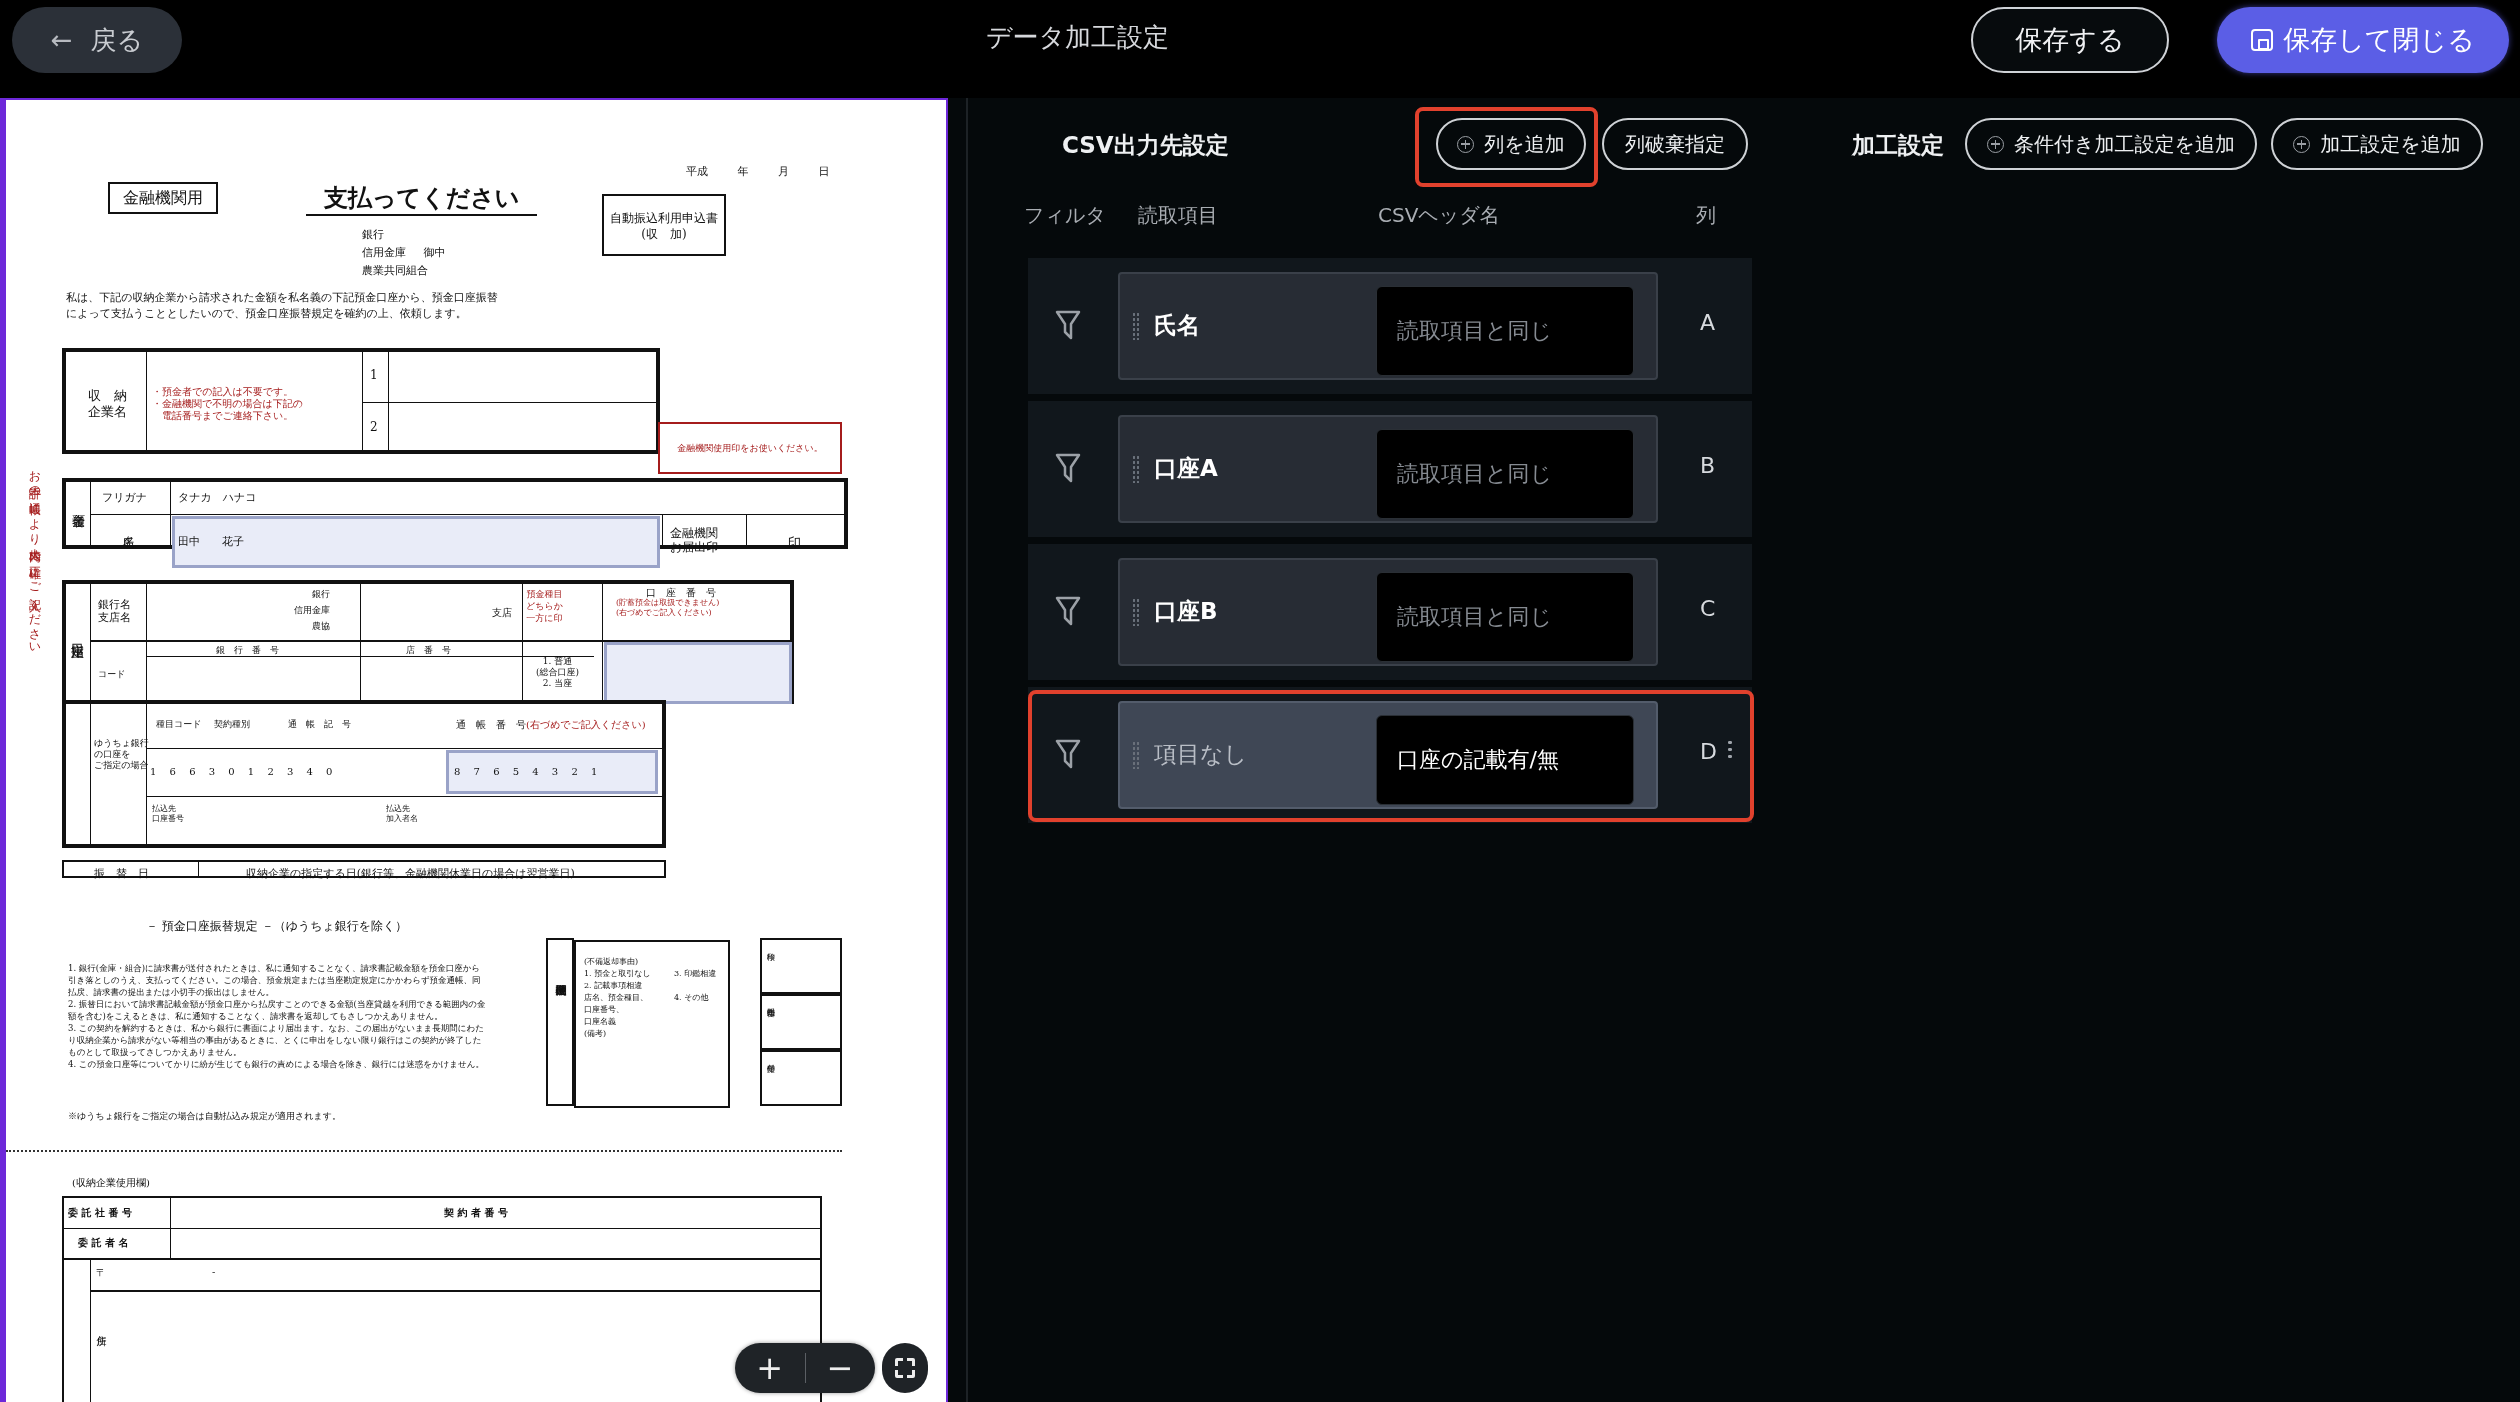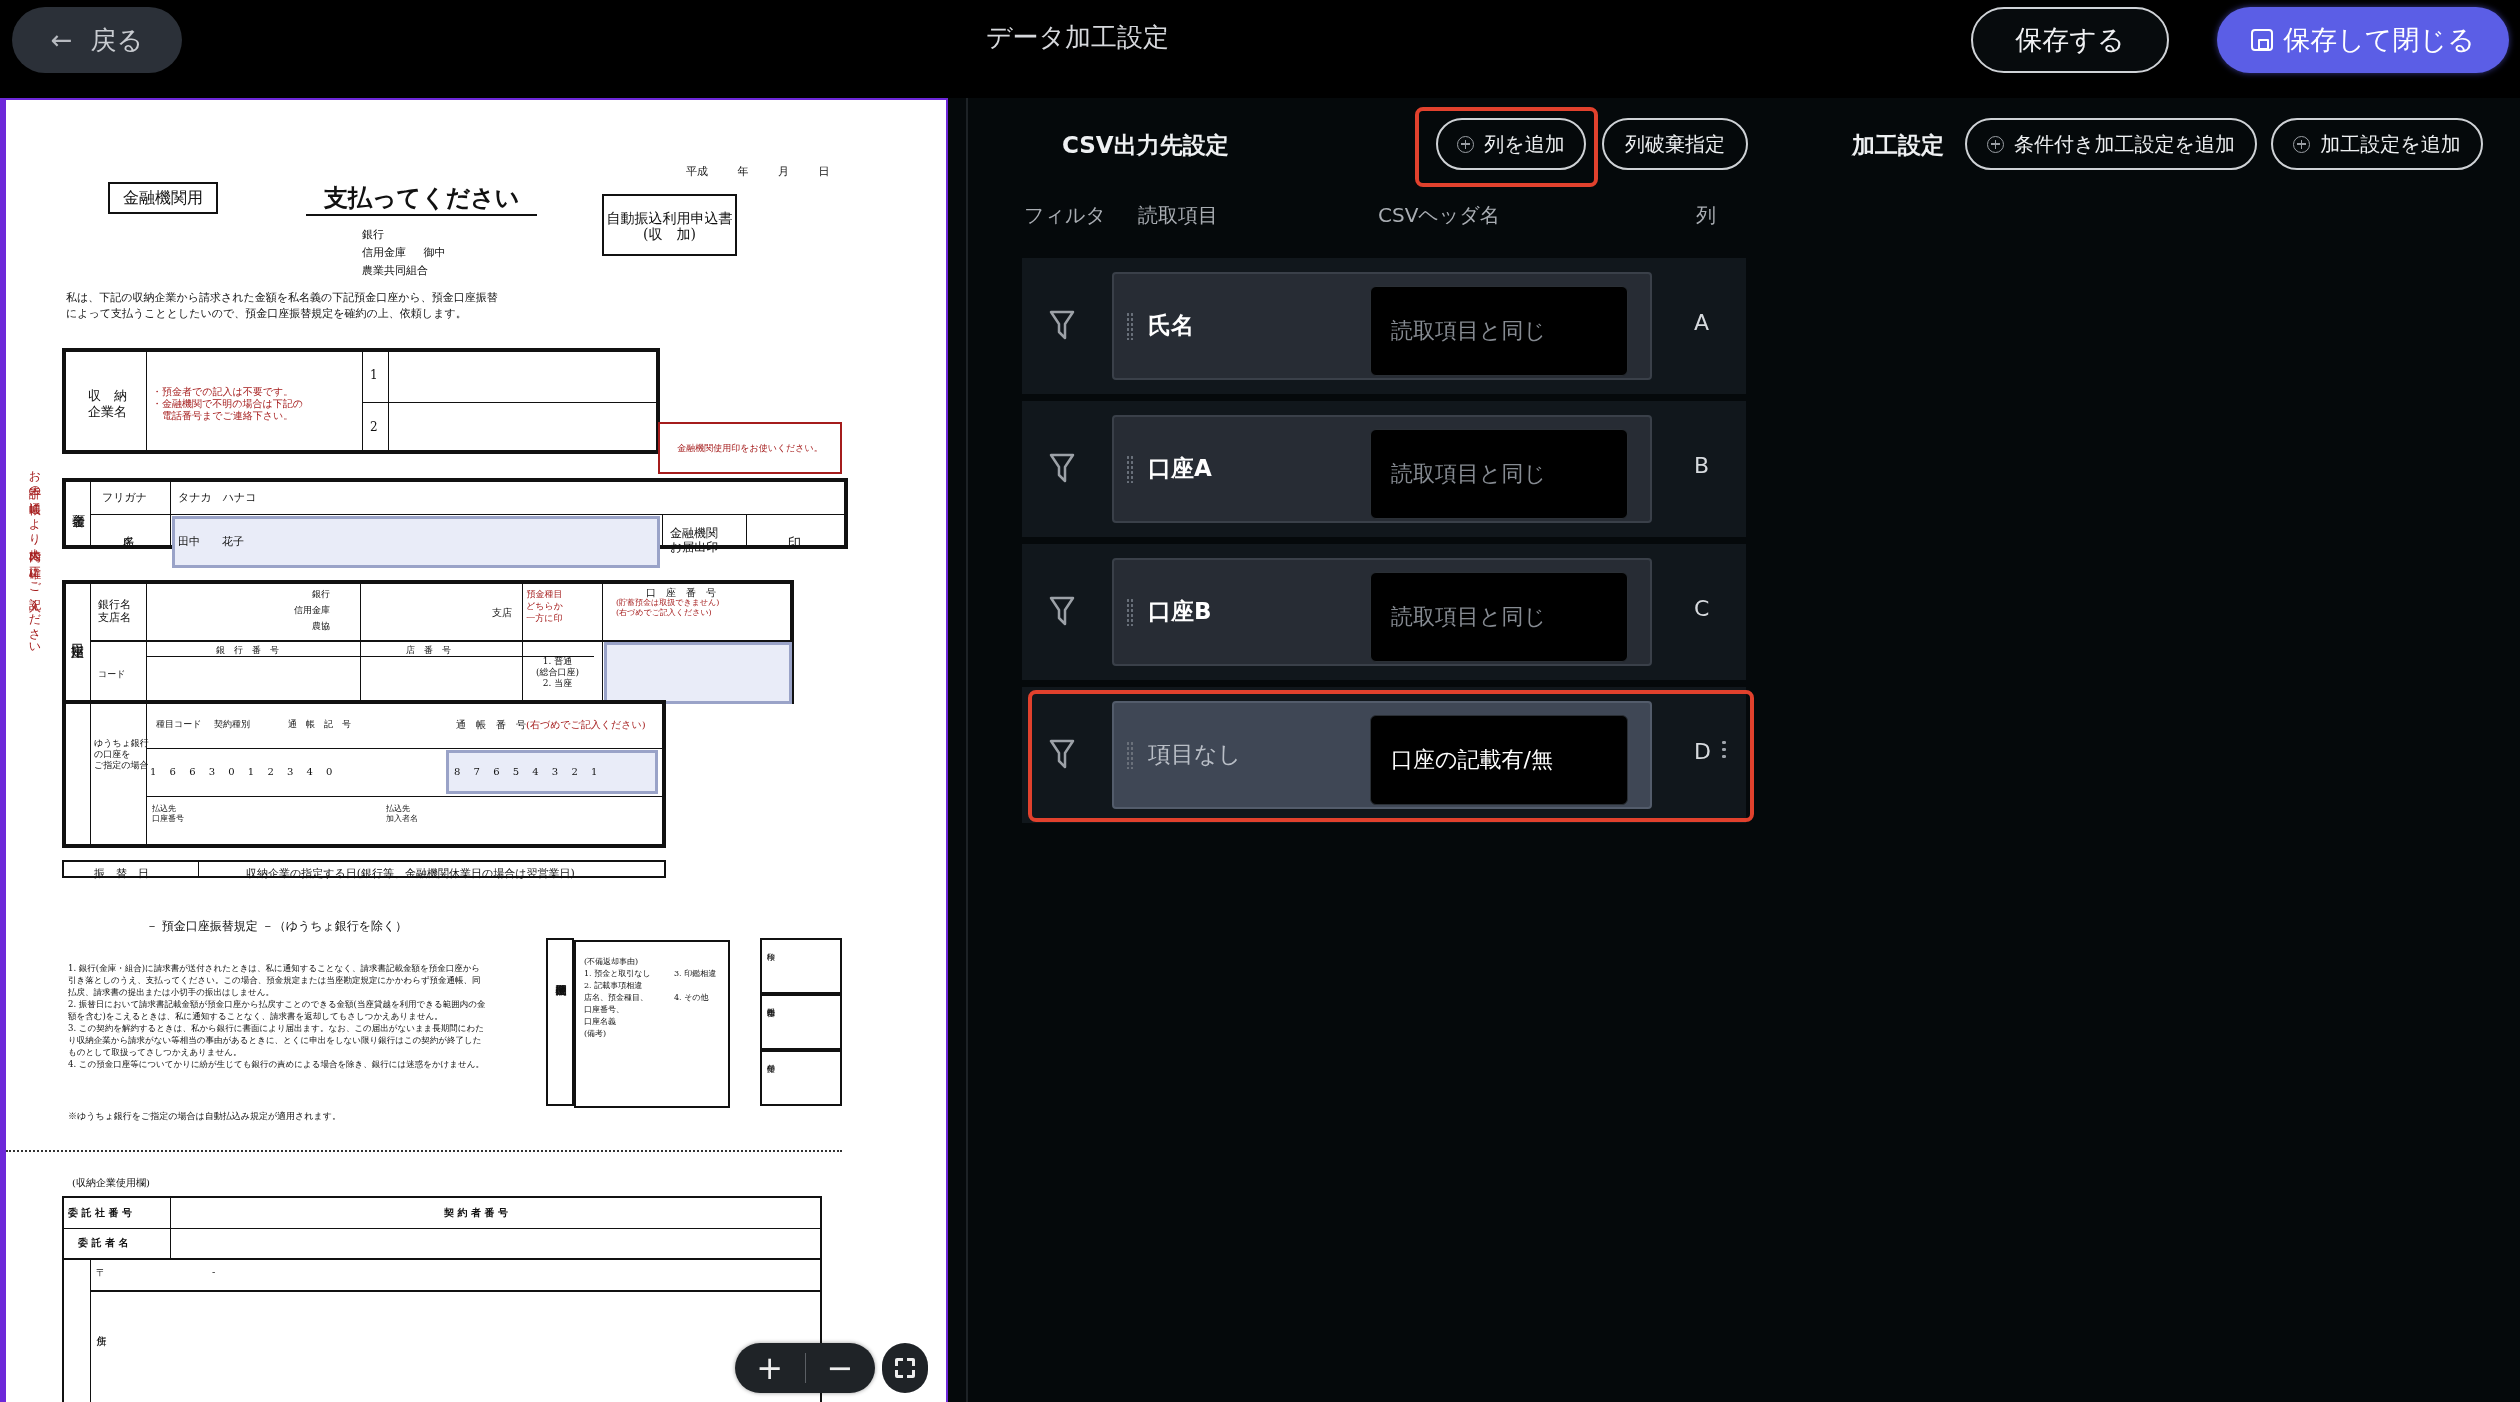--- a/index.html
+++ b/index.html
@@ -36,21 +36,21 @@
   .sec-title { position: absolute; font-size: 23px; color: #eef0f2; font-weight: bold; }
   .pill { position: absolute; height: 52px; border-radius: 26px; border: 2px solid #cfd2d6; background: #05090b; color: #eef0f2; font-size: 20px; display: flex; align-items: center; justify-content: center; gap: 10px; }
   .pill .plus { width: 17px; height: 17px; border: 1.5px solid #9a9ea4; border-radius: 50%; position: relative; }
   .pill .plus::before, .pill .plus::after { content: ""; position: absolute; background: #9a9ea4; }
   .pill .plus::before { left: 3px; right: 3px; top: 6.5px; height: 1.5px; }
   .pill .plus::after { top: 3px; bottom: 3px; left: 6.5px; width: 1.5px; }
   .highlight-box { position: absolute; border: 4px solid #e1412d; border-radius: 8px; }
 
   .col-head { position: absolute; top: 104px; font-size: 20px; color: #a9adb3; }
 
-  .row { position: absolute; left: 74px; width: 724px; height: 136px; background: #11171c; }
+  .row { position: absolute; left: 80px; width: 724px; height: 136px; background: #11171c; }
   .row .filter { position: absolute; left: 26px; top: 50px; width: 28px; height: 34px; }
   .row .card { position: absolute; left: 90px; top: 14px; width: 540px; height: 108px; background: #272c34; border: 2px solid #3a4049; border-radius: 4px; }
   .row.selected .card { background: #3f4755; border-color: #535c6b; }
   .row .grip { position: absolute; left: 12px; top: 38px; width: 8px; height: 28px; background-image: radial-gradient(circle, #6a717b 1.1px, transparent 1.4px); background-size: 4px 5px; }
   .row .read-label { position: absolute; left: 34px; top: 36px; font-size: 23px; color: #fff; font-weight: bold; }
   .row.selected .read-label { color: #b9bec6; font-weight: normal; }
   .row .hdr-input { position: absolute; left: 256px; top: 12px; width: 258px; height: 90px; background: #000; border-radius: 6px; border: 1px solid #2a2f35; padding: 0 20px; display: flex; align-items: center; font-size: 22px; color: #868b92; font-family: "DejaVu Sans", sans-serif; }
   .row.selected .hdr-input { color: #fff; }
   .row .col-letter { position: absolute; left: 672px; top: 52px; font-size: 22px; color: #d7dade; }
   .row .kebab { position: absolute; left: 700px; top: 52px; width: 4px; height: 20px; background-image: radial-gradient(circle, #9ea3aa 1.7px, transparent 2px); background-size: 4px 7px; }
@@ -79,21 +79,21 @@
     </div>
 
     <div class="box t" style="left:102px;top:82px;width:110px;height:32px;font-size:16px;display:flex;align-items:center;justify-content:center;">金融機関用</div>
 
     <div class="t" style="left:300px;top:82px;font-size:24px;font-weight:bold;border-bottom:2px solid #111;padding:0 18px;">支払ってください</div>
     <div class="t" style="left:356px;top:126px;font-size:11px;line-height:18px;">
       <div>銀行</div>
       <div><span>信用金庫</span>&nbsp;&nbsp;&nbsp;&nbsp;&nbsp;<span>御中</span></div>
       <div>農業共同組合</div>
     </div>
-    <div class="box" style="left:596px;top:94px;width:135px;height:62px;font-size:14px;text-align:center;padding-top:14px;line-height:16px;">
+    <div class="box" style="left:596px;top:94px;width:124px;height:62px;font-size:12px;text-align:center;padding-top:14px;line-height:16px;">
       <div>自動振込利用申込書</div>
         <div>(収　加)</div>
     </div>
 
     <div class="t" style="left:60px;top:190px;font-size:11px;line-height:16px;">
       <div>私は、下記の収納企業から請求された金額を私名義の下記預金口座から、預金口座振替</div>
         <div>によって支払うこととしたいので、預金口座振替規定を確約の上、依頼します。</div>
     </div>
 
     <div class="box thick" style="left:56px;top:248px;width:598px;height:106px;">

